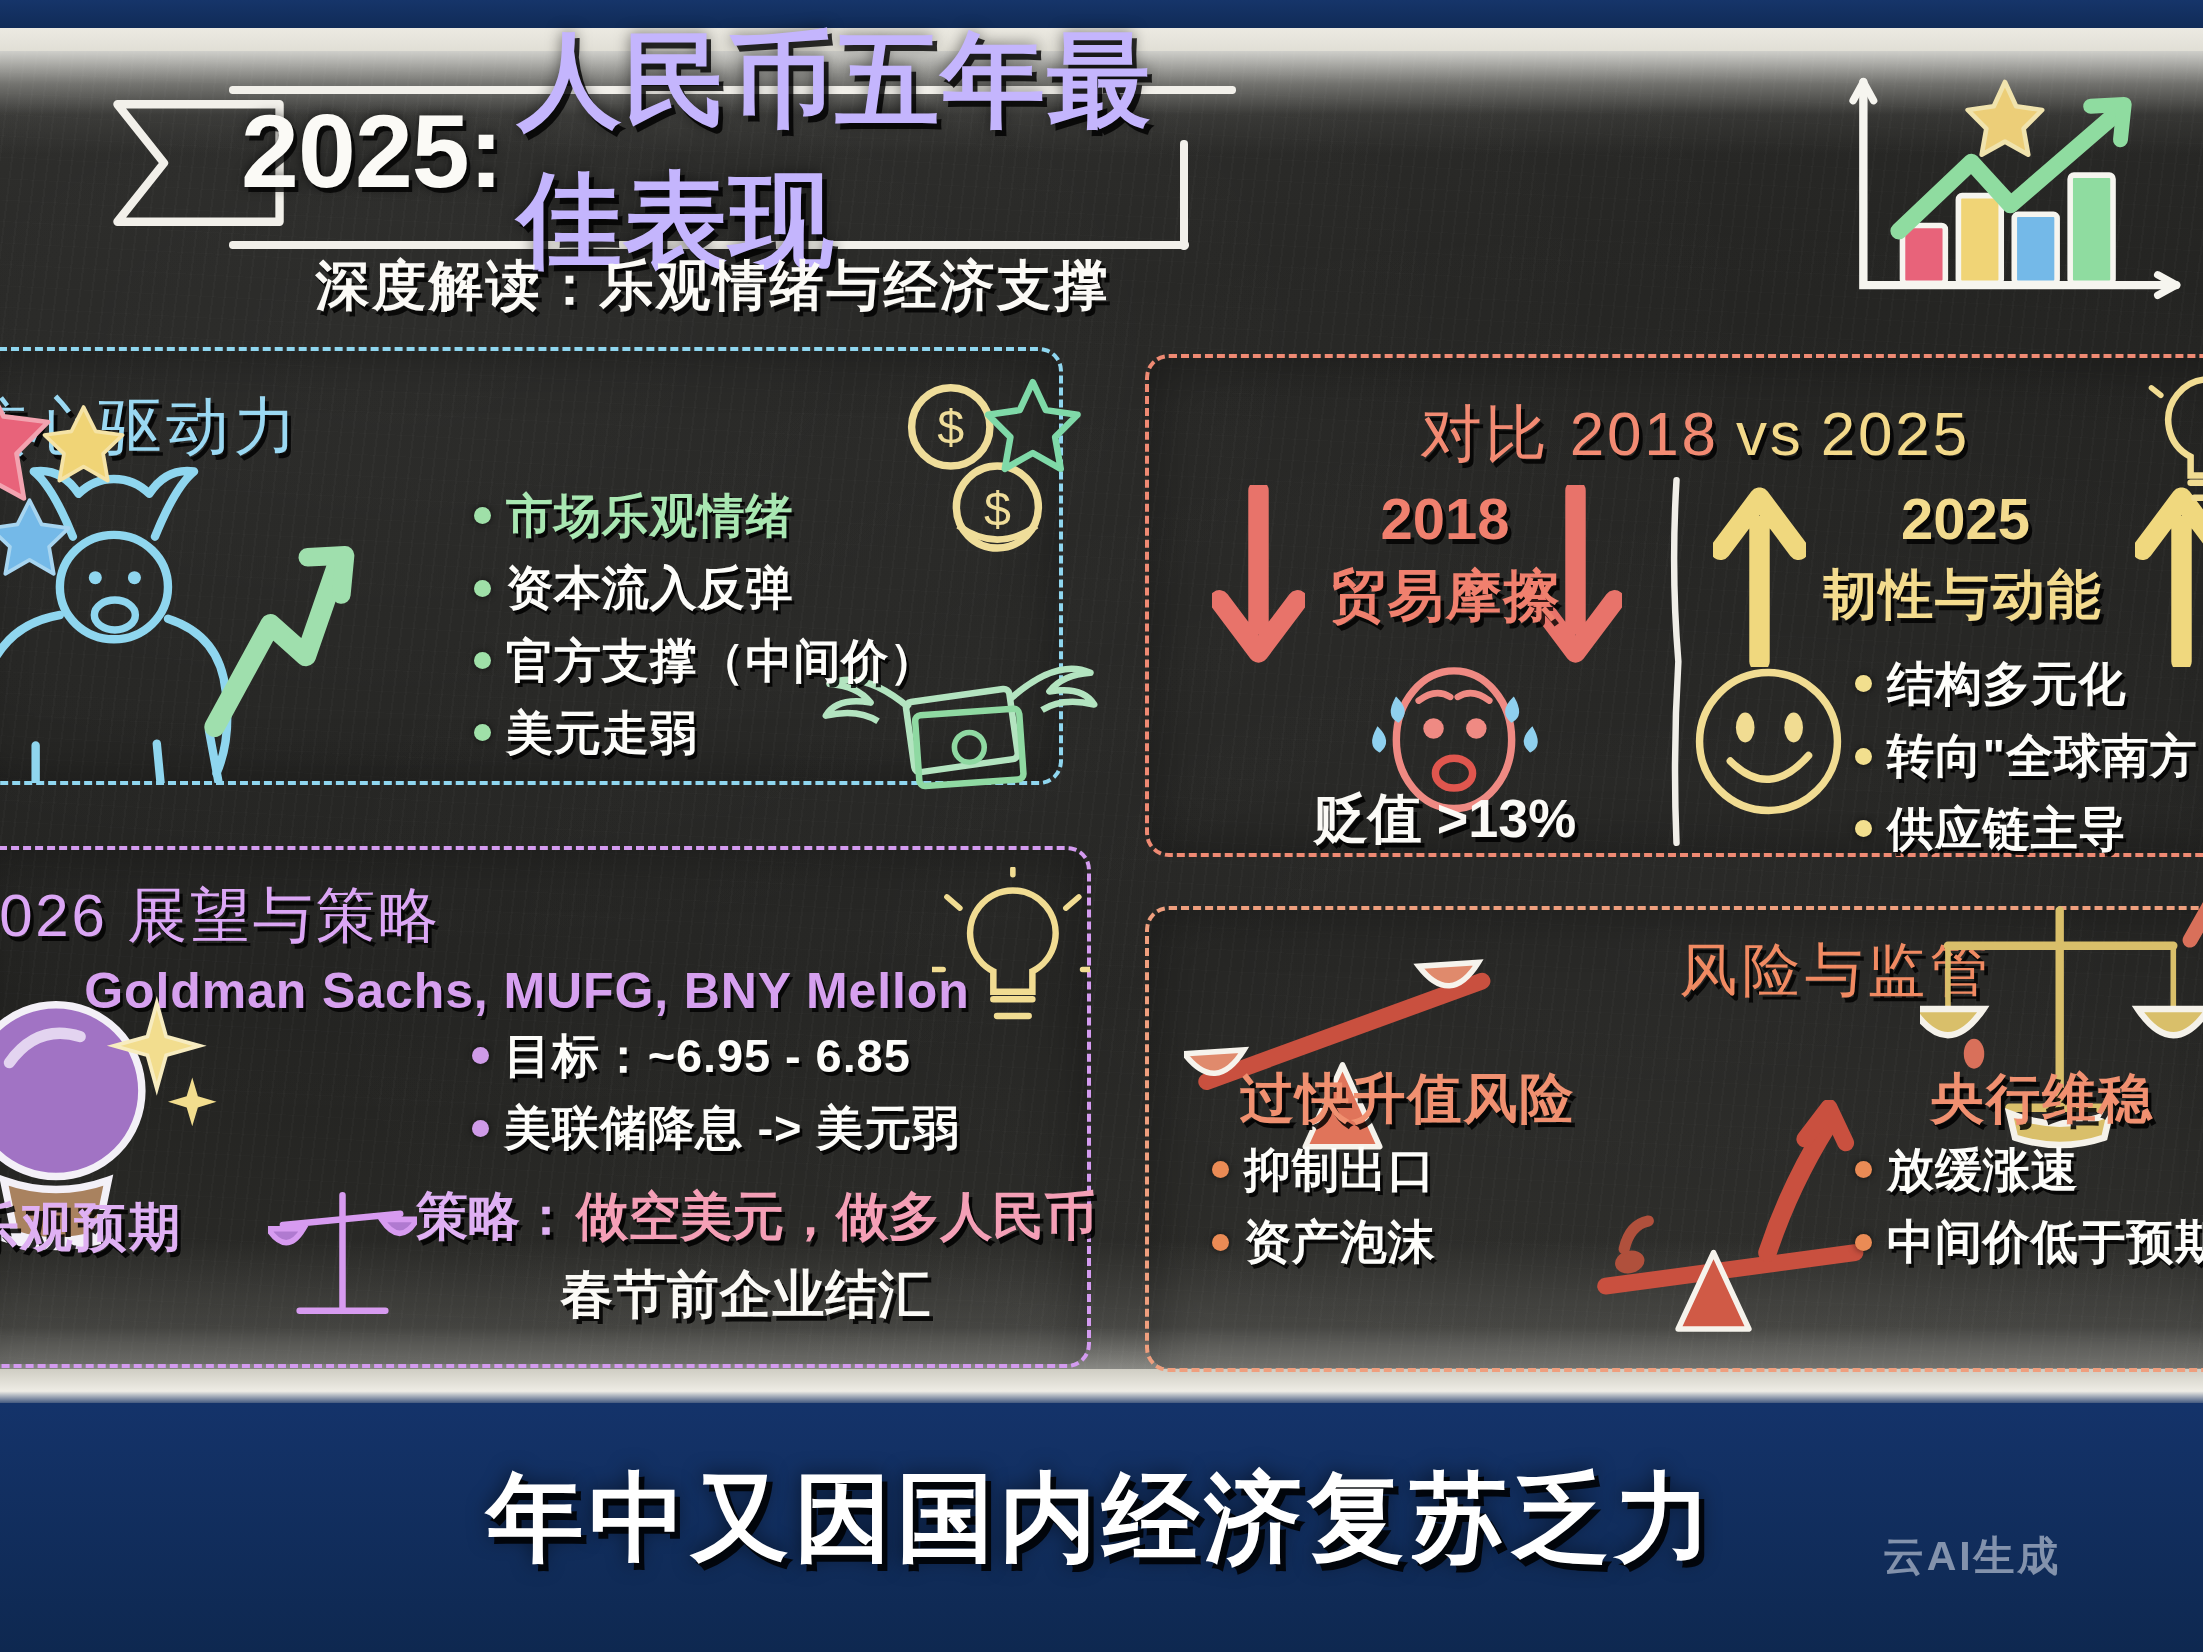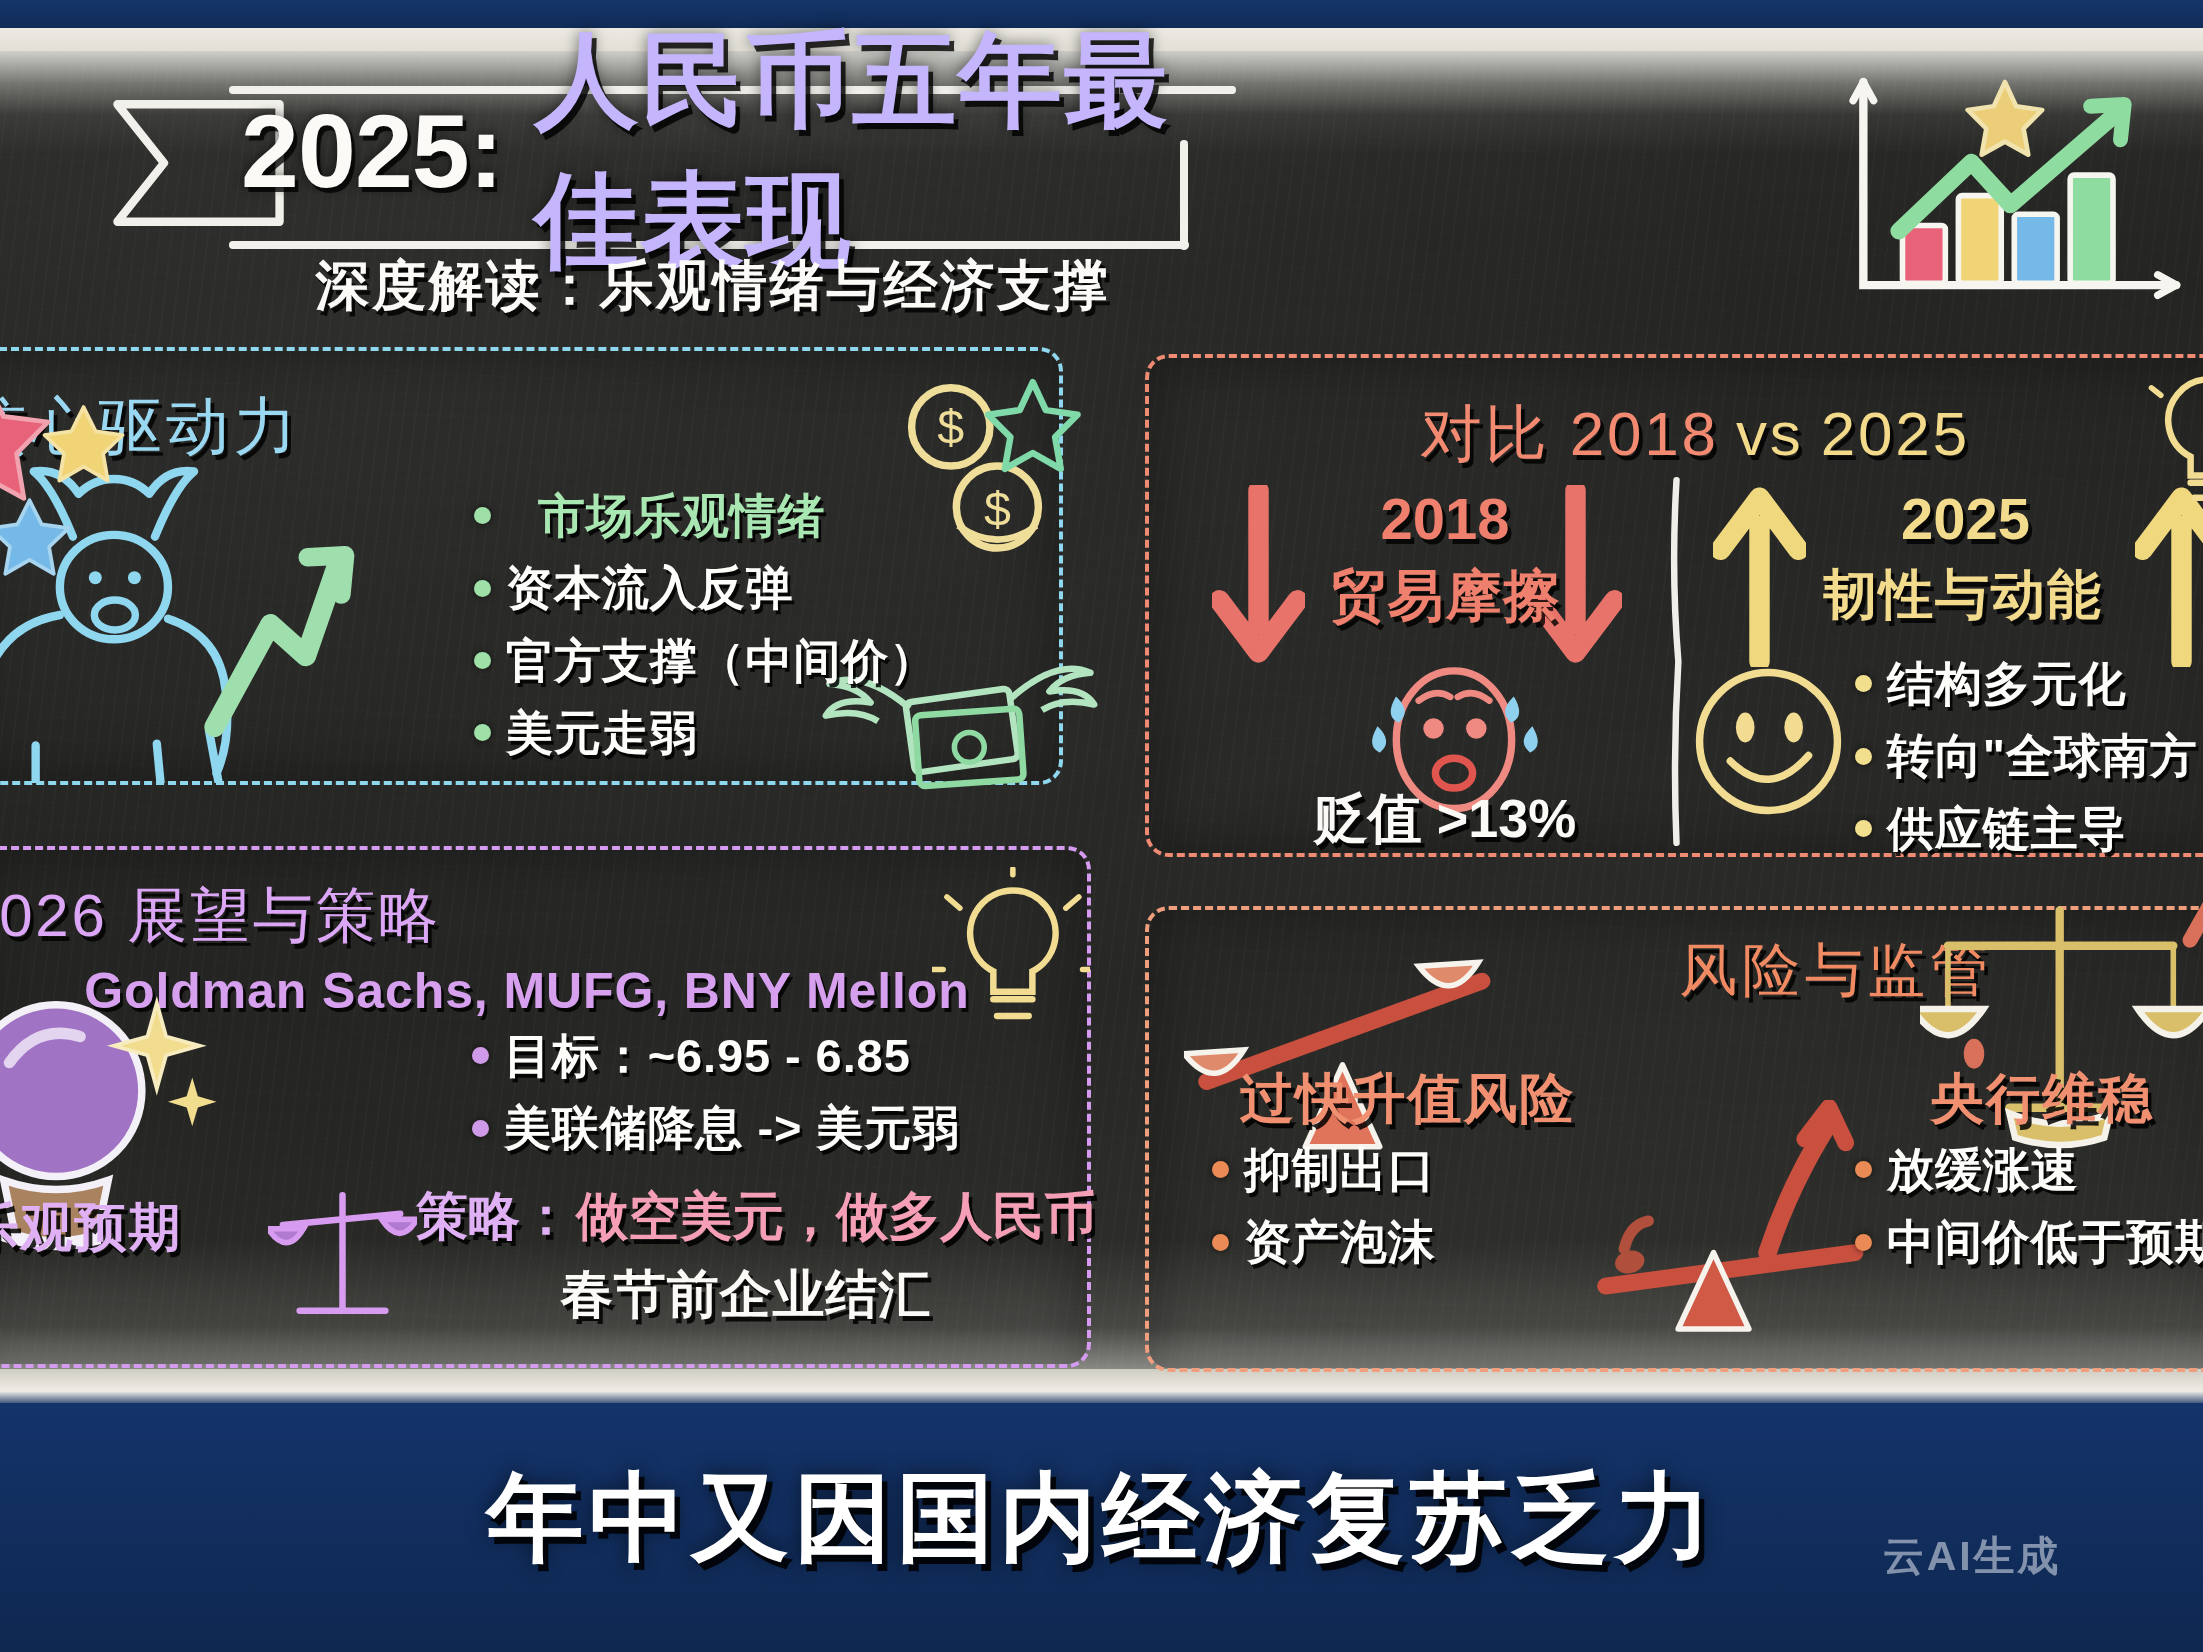--- a/index.html
+++ b/index.html
@@ -55,21 +55,21 @@
     pointer-events:none;
   }
 
   
   .hdr-flag { position:absolute; left:110px; top:93px; width:177px; height:140px; }
   .hdr-rule-top { position:absolute; left:229px; top:86px; width:1007px; height:8.4px; background:#f2f0ea; border-radius:3.7px;}
   .hdr-rule-bot { position:absolute; left:229px; top:241px; width:960px; height:8.4px; background:#f2f0ea; border-radius:3.7px;}
   .hdr-rule-vr  { position:absolute; left:1180px; top:140px; width:8.4px; height:110px; background:#f2f0ea; border-radius:3.7px;}
 
   .title-row { position:absolute; left:241px; top:91px; width:997px; height:121px;
-               display:flex; align-items:center; justify-content:center; gap:32px; }
+               display:flex; align-items:center; justify-content:center; gap:15px; }
   .t-white {
     font-size: 104px; font-weight: bold; color:#fbfaf6; letter-spacing:-0.9px;
     text-shadow: 3.7px 4.7px 0 rgba(0,0,0,.75), 0 0 11.2px rgba(0,0,0,.6);
   }
   .t-gold {
     font-size: 104px; font-weight: bold; color:#c4b5fd; letter-spacing:1.9px;
     text-shadow: 4.7px 5.6px 0 rgba(0,0,0,.8), 0 0 15px rgba(0,0,0,.55);
   }
   .subtitle {
     position:absolute; left:233px; top:250px; width:960px; text-align:center;
@@ -103,21 +103,21 @@
     text-shadow: 2.8px 3.7px 0 rgba(0,0,0,.85); margin-bottom:9.3px; white-space:nowrap;
   }
   .bullets li .dot {
     flex:0 0 auto; width:17px; height:17px; border-radius:50%; margin-top:22.4px;
     box-shadow:0 0 7.5px rgba(0,0,0,.6);
   }
   .dot-green  { background:#9fe0a8; }
   .dot-gold   { background:#f2df8e; }
   .dot-purple { background:#cf9be8; }
   .dot-orange { background:#ea8b55; }
-  .txt-green  { color:#a9e7b2 !important;margin-left:32px; }
+  .txt-green  { color:#a9e7b2 !important; }
 
   
   .caption {
     position:absolute; left:0; top:1454px; width:2204px; text-align:center;
     font-size: 97px; font-weight:bold; color:#ffffff; letter-spacing:5.6px;
     text-shadow: 5.6px 6.5px 0 rgba(0,0,0,.85), 0 0 20.5px rgba(0,0,0,.6);
   }
   .watermark {
     position:absolute; left:1883px; top:1529px; width:308px; height:75px;
     font-size:41px; color:rgba(226,232,240,.55); letter-spacing:2.8px; font-weight:bold;

